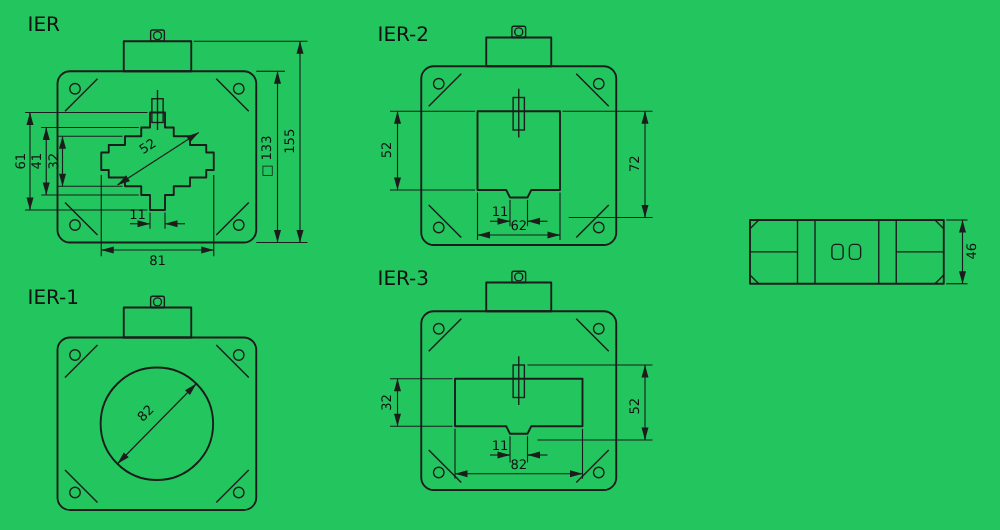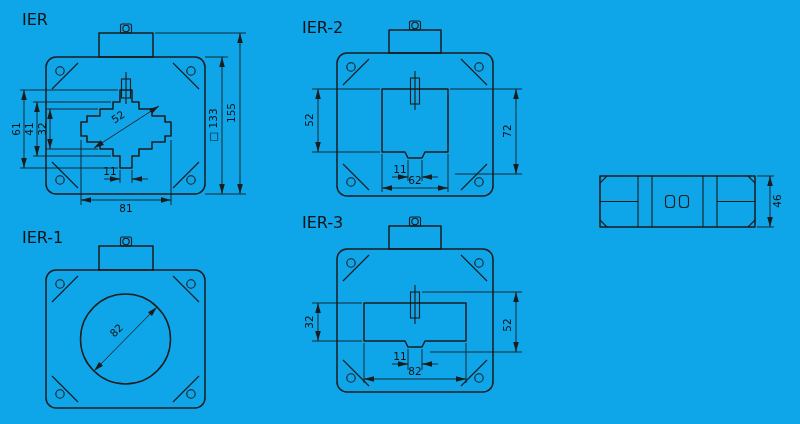--- a/index.html
+++ b/index.html
@@ -1,16 +1,16 @@
 <!DOCTYPE html>
 <html><head>
 <meta charset="utf-8">
 <style>
   html,body{margin:0;padding:0;background:#ffffff;}
-  .stage{position:relative;width:800px;height:424px;background:#0ea5e9;overflow:hidden;
+  .stage{position:relative;width:800px;height:424px;background:#22c55e;overflow:hidden;
          font-family:"DejaVu Sans",sans-serif;}
   svg{display:block;}
   .outline{fill:none;stroke:#1c1c1c;stroke-width:1.5;stroke-linejoin:round;}
   .thin{fill:none;stroke:#1c1c1c;stroke-width:1.1;}
   .dim{fill:none;stroke:#1c1c1c;stroke-width:0.9;}
   .hole{fill:none;stroke:#1c1c1c;stroke-width:1.1;}
   .dimtext{font-family:"DejaVu Sans",sans-serif;font-size:10.5px;fill:#111;}
   .viewlabel{font-family:"DejaVu Sans",sans-serif;font-size:16px;fill:#111;}
 </style>
 </head>

